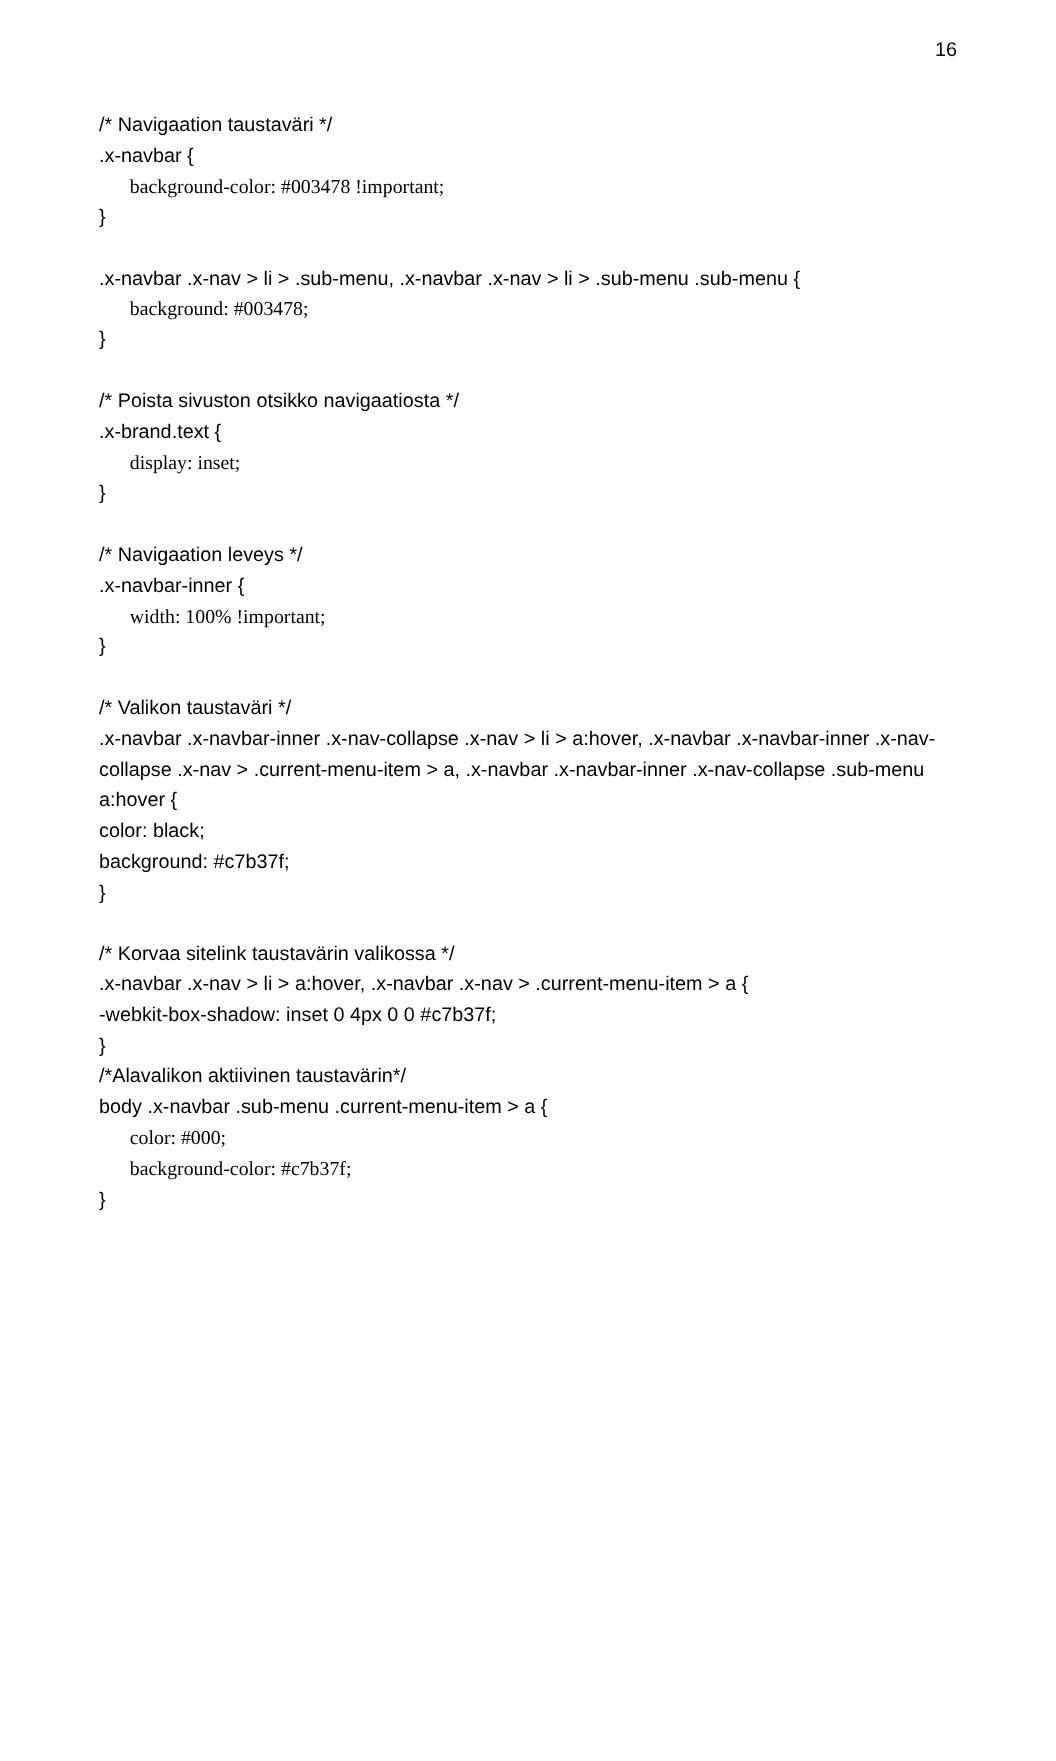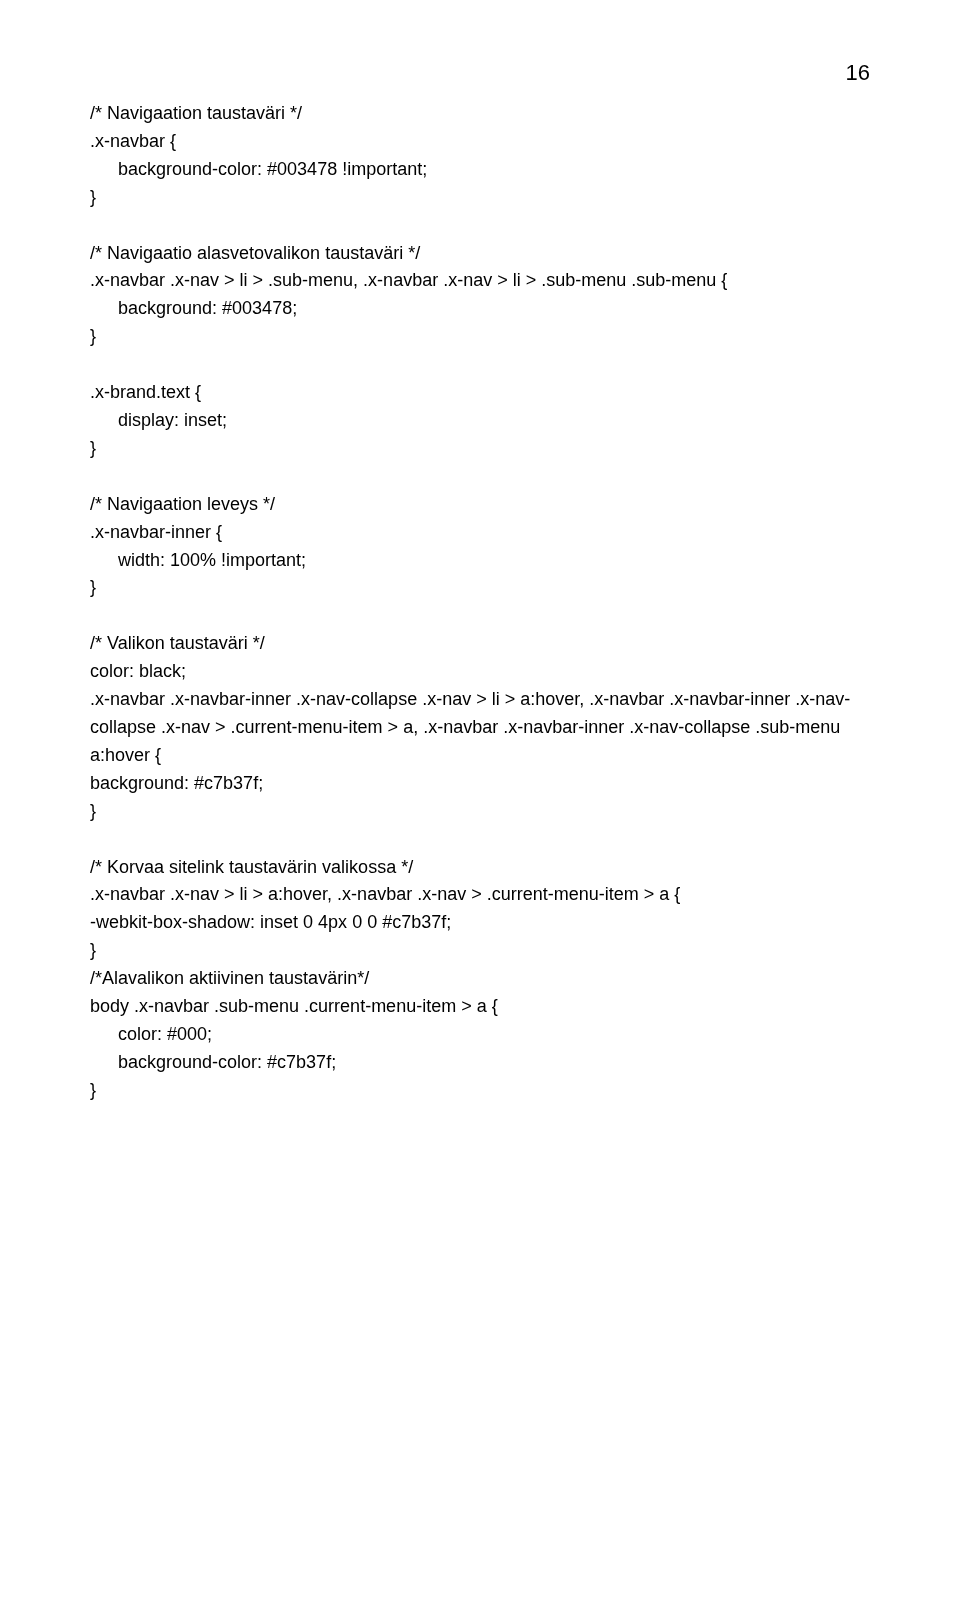--- a/index.html
+++ b/index.html
@@ -11,68 +11,68 @@
       font-size: 18px;
       color: #000000;
       position: relative;
       padding: 40px 90px 40px 90px;
       line-height: 1.55;
     }
     .page-number {
       position: absolute;
       top: 32px;
       right: 90px;
-      font-size: 22px;
-      margin-top: 24px;
+      font-size: 18px;
     }
     .content {
       margin-top: 60px;
     }
     .block {
       margin-bottom: 28px;
     }
     .indent {
       padding-left: 28px;
+      font-family: Liberation Serif, serif;
     }
     .line {
       white-space: pre-wrap;
     }
   </style>
 </head>
 <body>
 
 <div class="page-number">16</div>
 <div class="content" id="content-root">
     <div class="block">
       <div class="line">/* Navigaation taustaväri */</div>
       <div class="line">.x-navbar {</div>
       <div class="line indent">background-color: #003478 !important;</div>
       <div class="line">}</div>
     </div>
     <div class="block">
-      <div class="line">/* Navigaatio alasvetovalikon taustaväri */</div>
       <div class="line">.x-navbar .x-nav &gt; li &gt; .sub-menu, .x-navbar .x-nav &gt; li &gt; .sub-menu .sub-menu {</div>
       <div class="line indent">background: #003478;</div>
       <div class="line">}</div>
     </div>
     <div class="block">
+      <div class="line">/* Poista sivuston otsikko navigaatiosta */</div>
       <div class="line">.x-brand.text {</div>
       <div class="line indent">display: inset;</div>
       <div class="line">}</div>
     </div>
     <div class="block">
       <div class="line">/* Navigaation leveys */</div>
       <div class="line">.x-navbar-inner {</div>
       <div class="line indent">width: 100% !important;</div>
       <div class="line">}</div>
     </div>
     <div class="block">
       <div class="line">/* Valikon taustaväri */</div>
+      <div class="line">.x-navbar .x-navbar-inner .x-nav-collapse .x-nav &gt; li &gt; a:hover, .x-navbar .x-navbar-inner .x-nav-collapse .x-nav &gt; .current-menu-item &gt; a, .x-navbar .x-navbar-inner .x-nav-collapse .sub-menu a:hover {</div>
       <div class="line">color: black;</div>
-      <div class="line">.x-navbar .x-navbar-inner .x-nav-collapse .x-nav &gt; li &gt; a:hover, .x-navbar .x-navbar-inner .x-nav-collapse .x-nav &gt; .current-menu-item &gt; a, .x-navbar .x-navbar-inner .x-nav-collapse .sub-menu a:hover {</div>
       <div class="line">background: #c7b37f;</div>
       <div class="line">}</div>
     </div>
     <div class="block">
       <div class="line">/* Korvaa sitelink taustavärin valikossa */</div>
       <div class="line">.x-navbar .x-nav &gt; li &gt; a:hover, .x-navbar .x-nav &gt; .current-menu-item &gt; a {</div>
       <div class="line">-webkit-box-shadow: inset 0 4px 0 0 #c7b37f;</div>
       <div class="line">}</div>
       <div class="line">/*Alavalikon aktiivinen taustavärin*/</div>
       <div class="line">body .x-navbar .sub-menu .current-menu-item &gt; a {</div>

